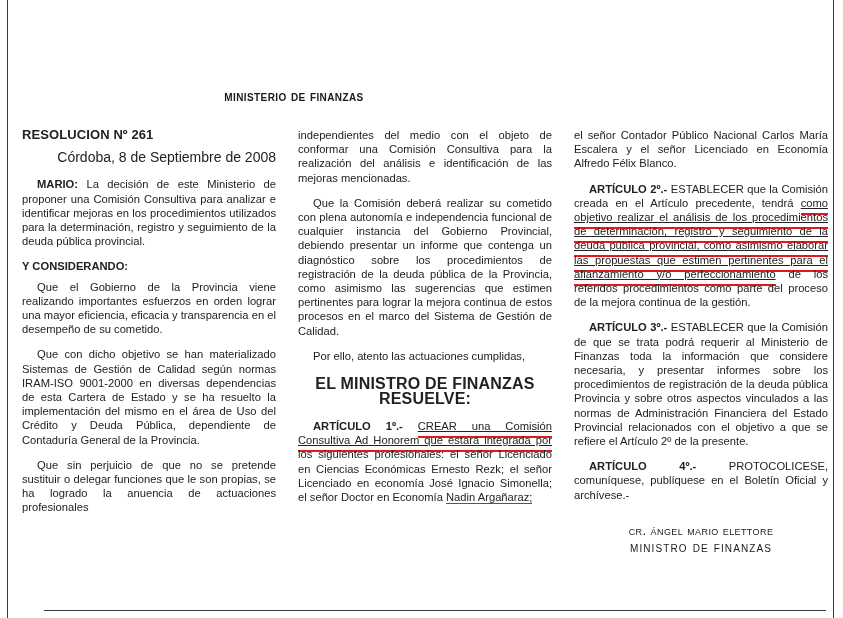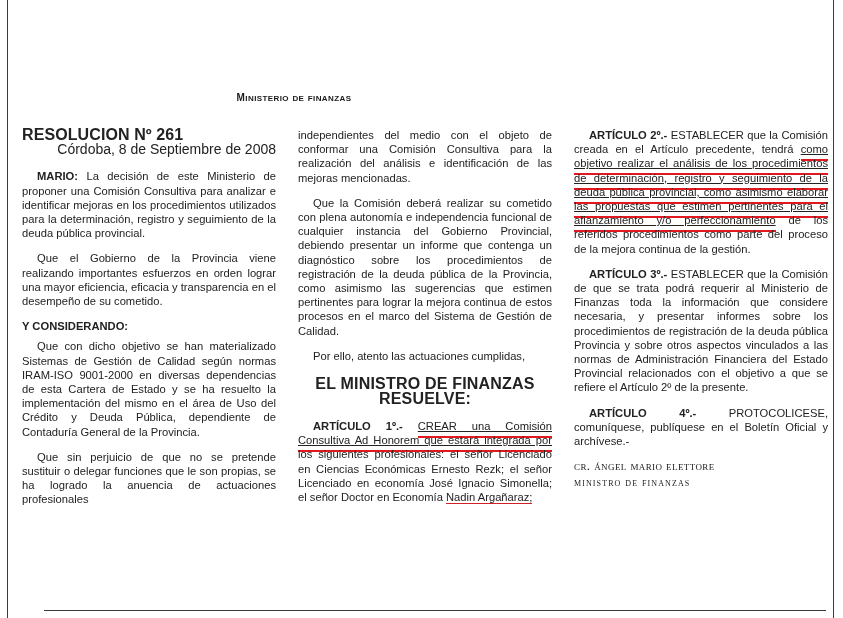--- a/index.html
+++ b/index.html
@@ -83,21 +83,21 @@
   }
 
   
   .masthead {
     position: absolute;
     left: 44px;
     top: 88px;
     width: 500px;
     text-align: center;
     font-weight: bold;
-    font-size: 11px;
+    font-size: 14px;
     font-variant: small-caps;
     text-transform: lowercase;
     letter-spacing: 0.4px;
     color: #1a1a1a;
   }
   .masthead::first-letter { font-size: 14.5px; }
 
   
   .columns {
     position: absolute;
@@ -119,22 +119,22 @@
   .col.col-3 { width: 254px; }
 
   p { margin: 0; }
   .p { margin: 0 0 11px 0; text-indent: 15px; }
   .p.noindent { text-indent: 0; }
   .p.gap-sm { margin-bottom: 6px; }
 
   .lbl { font-weight: bold; }
   .heading-left {
     font-weight: bold;
-    font-size: 16px;
-    margin: 0 0 0 0;
+    font-size: 13px;
+    margin: 0 0 8px 0;
     letter-spacing: 0.1px;
   }
   .heading-center {
     text-align: center;
     font-weight: bold;
     font-size: 16px;
     line-height: 15px;
     margin: 13px 0 13px 0;
     letter-spacing: 0.2px;
   }
@@ -153,32 +153,33 @@
     -webkit-box-decoration-break: clone;
   }
   .hl-thin {
     border-bottom: 1.4px solid #cf2128;
     box-decoration-break: clone;
     -webkit-box-decoration-break: clone;
   }
 
   
   .sig {
-    margin-top: 11px;
-    font-family: Liberation Serif, serif;
+    margin-top: 22px;
+    text-align: center;
+    font-family: Liberation Sans, sans-serif;
   }
   .sig .name {
     font-size: 13.2px;
     font-variant: small-caps;
     text-transform: lowercase;
     letter-spacing: 0.4px;
     color: #1a1a1a;
   }
   .sig .role {
-    font-size: 11px;
+    font-size: 14px;
     font-variant: small-caps;
     text-transform: lowercase;
     letter-spacing: 1.1px;
     margin-top: 2px;
     color: #1a1a1a;
   }
 </style>
 </head>
 <body>
 
@@ -190,38 +191,39 @@
 
 
   <div class="masthead">MINISTERIO DE FINANZAS</div>
 
   <div class="columns">
 
     <div class="col col-1">
       <p class="heading-left">RESOLUCION Nº 261</p>
       <p class="dateline">Córdoba, 8 de Septiembre de 2008</p>
       <p class="p"><span class="lbl">MARIO:</span><span> La decisión de este Ministerio de proponer una Comisión Consultiva para analizar e identificar mejoras en los procedimientos utilizados para la determinación, registro y seguimiento de la deuda pública provincial.</span></p>
+      <p class="p noindent gap-sm"><span class="lbl">Y CONSIDERANDO:</span></p>
       <p class="p">Que el Gobierno de la Provincia viene realizando importantes esfuerzos en orden lograr una mayor eficiencia, eficacia y transparencia en el desempeño de su cometido.</p>
-      <p class="p noindent gap-sm"><span class="lbl">Y CONSIDERANDO:</span></p>
       <p class="p">Que con dicho objetivo se han materializado Sistemas de Gestión de Calidad según normas IRAM-ISO 9001-2000 en diversas dependencias de esta Cartera de Estado y se ha resuelto la implementación del mismo en el área de Uso del Crédito y Deuda Pública, dependiente de Contaduría General de la Provincia.</p>
       <p class="p">Que sin perjuicio de que no se pretende sustituir o delegar funciones que le son propias, se ha logrado la anuencia de actuaciones profesionales</p>
     </div>
 
     <div class="col col-2">
       <p class="p noindent">independientes del medio con el objeto de conformar una Comisión Consultiva para la realización del análisis e identificación de las mejoras mencionadas.</p>
       <p class="p">Que la Comisión deberá realizar su cometido con plena autonomía e independencia funcional de cualquier instancia del Gobierno Provincial, debiendo presentar un informe que contenga un diagnóstico sobre los procedimientos de registración de la deuda pública de la Provincia, como asimismo las sugerencias que estimen pertinentes para lograr la mejora continua de estos procesos en el marco del Sistema de Gestión de Calidad.</p>
       <p class="p">Por ello, atento las actuaciones cumplidas,</p>
       <p class="heading-center">
         <span>EL MINISTRO DE FINANZAS</span><br>
         <span>RESUELVE:</span>
       </p>
       <p class="p"><span class="lbl">ARTÍCULO 1º.-</span> <span class="hl">CREAR una Comisión Consultiva Ad Honorem que estará integrada por</span><span> los siguientes profesionales: el señor Licenciado en Ciencias Económicas Ernesto Rezk; el señor Licenciado en economía José Ignacio Simonella; el señor Doctor en Economía </span><span class="hl-thin">Nadin Argañaraz;</span></p>
     </div>
 
     <div class="col col-3">
+      <p class="p noindent">el señor Contador Público Nacional Carlos María Escalera y el señor Licenciado en Economía Alfredo Félix Blanco.</p>
       <p class="p"><span class="lbl">ARTÍCULO 2º.-</span><span> ESTABLECER que la Comisión creada en el Artículo precedente, tendrá </span><span class="hl">como objetivo realizar el análisis de los procedimientos de determinación, registro y seguimiento de la deuda pública provincial, como asimismo elaborar las propuestas que estimen pertinentes para el afianzamiento y/o perfeccionamiento</span><span> de los referidos procedimientos como parte del proceso de la mejora continua de la gestión.</span></p>
       <p class="p"><span class="lbl">ARTÍCULO 3º.-</span><span> ESTABLECER que la Comisión de que se trata podrá requerir al Ministerio de Finanzas toda la información que considere necesaria, y presentar informes sobre los procedimientos de registración de la deuda pública Provincia y sobre otros aspectos vinculados a las normas de Administración Financiera del Estado Provincial relacionados con el objetivo a que se refiere el Artículo 2º de la presente.</span></p>
       <p class="p"><span class="lbl">ARTÍCULO 4º.-</span><span> PROTOCOLICESE, comuníquese, publíquese en el Boletín Oficial y archívese.-</span></p>
       <div class="sig">
         <div class="name">CR. ÁNGEL MARIO ELETTORE</div>
         <div class="role">MINISTRO DE FINANZAS</div>
       </div>
     </div>
 
   </div>

